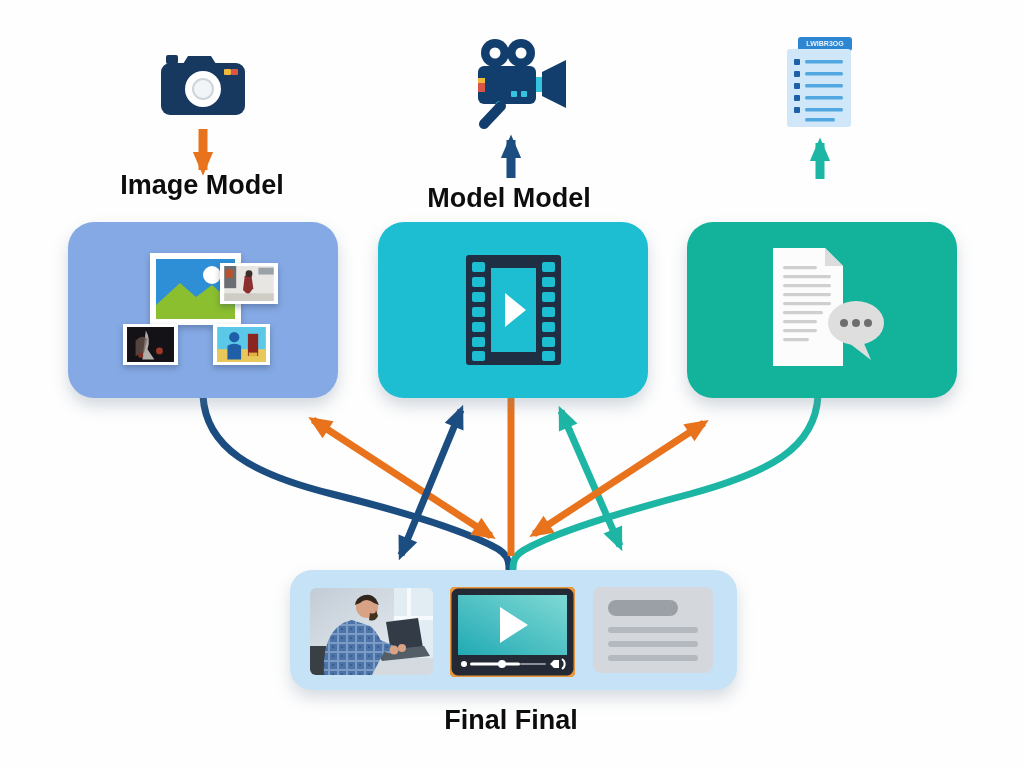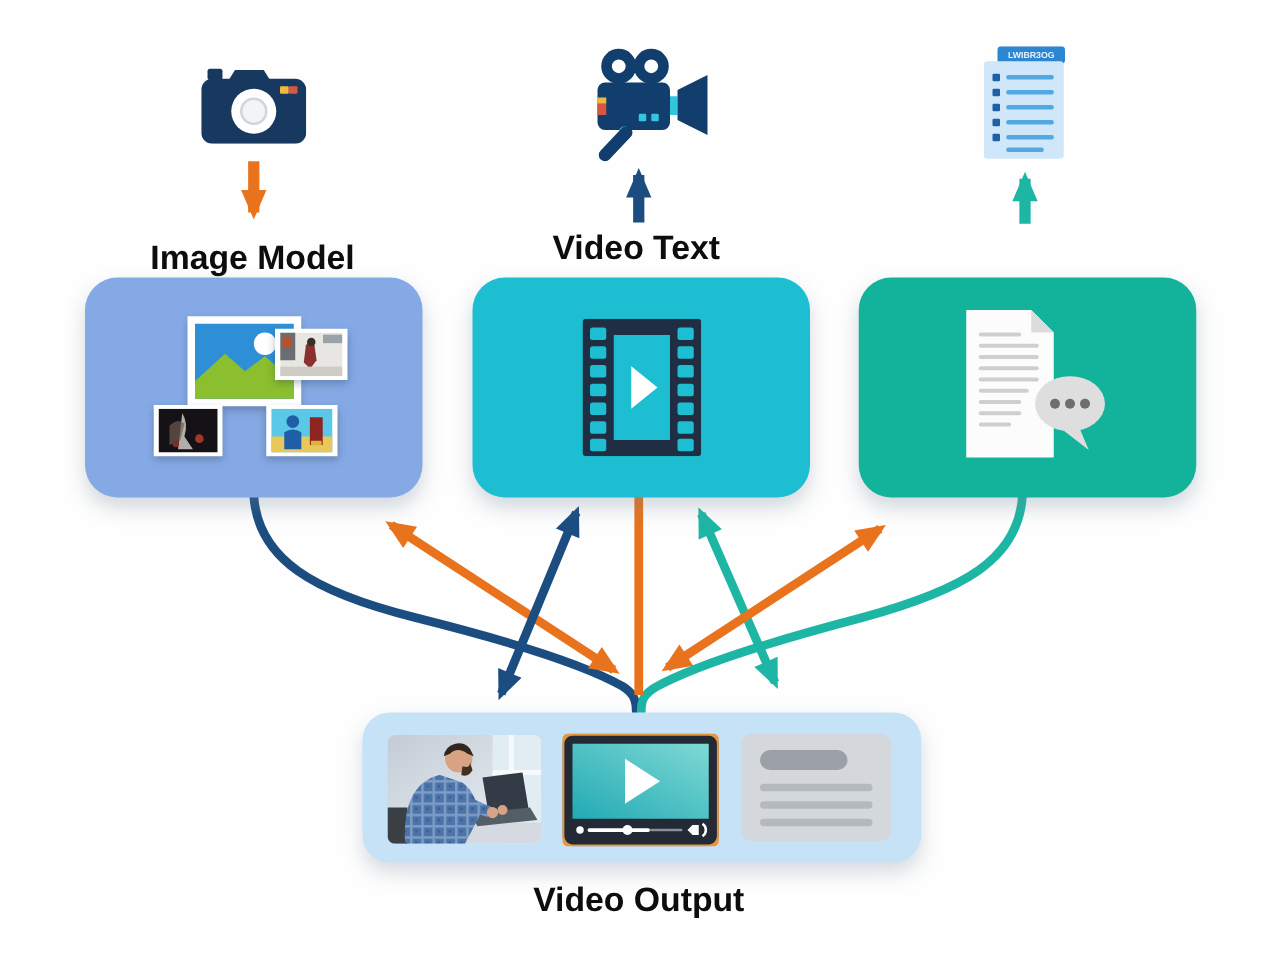--- a/index.html
+++ b/index.html
@@ -74,22 +74,22 @@
     <g fill="#52a9e2">
       <rect x="18" y="23" width="38" height="3.5" rx="1.5"></rect>
       <rect x="18" y="35" width="38" height="3.5" rx="1.5"></rect>
       <rect x="18" y="47" width="38" height="3.5" rx="1.5"></rect>
       <rect x="18" y="59" width="38" height="3.5" rx="1.5"></rect>
       <rect x="18" y="71" width="38" height="3.5" rx="1.5"></rect>
       <rect x="18" y="81" width="30" height="3.5" rx="1.5"></rect>
     </g>
   </svg>
 
-  <div class="model-label" style="left:62px;top:191px;width:280px">Image Model</div>
-  <div class="model-label" style="left:369px;top:183px;width:280px">Video Text</div>
+  <div class="model-label" style="left:62px;top:170px;width:280px">Image Model</div>
+  <div class="model-label" style="left:369px;top:183px;width:280px">Model Model</div>
 
   <svg class="abs" style="left:0;top:0" width="1024" height="768" viewBox="0 0 1024 768">
     <defs>
       <marker id="m-orange" viewBox="0 0 24 24" markerUnits="userSpaceOnUse" markerWidth="27" markerHeight="27" refX="18" refY="12" orient="auto-start-reverse">
         <path d="M2,3 L23,12 L2,21 Z" fill="#e8731c"></path>
       </marker>
       <marker id="m-navy" viewBox="0 0 24 24" markerUnits="userSpaceOnUse" markerWidth="27" markerHeight="27" refX="18" refY="12" orient="auto-start-reverse">
         <path d="M2,3 L23,12 L2,21 Z" fill="#1b4d80"></path>
       </marker>
       <marker id="m-teal" viewBox="0 0 24 24" markerUnits="userSpaceOnUse" markerWidth="27" markerHeight="27" refX="18" refY="12" orient="auto-start-reverse">
@@ -255,15 +255,15 @@
     </svg>
 
     <div class="snippet">
       <div class="pill"></div>
       <div class="ln" style="top:40px;width:90px"></div>
       <div class="ln" style="top:54px;width:90px"></div>
       <div class="ln" style="top:68px;width:90px"></div>
     </div>
   </div>
 
-  <div class="model-label" style="left:361px;top:705px;width:300px">Video Output</div>
+  <div class="model-label" style="left:361px;top:705px;width:300px">Final Final</div>
 
 </div>
 
 </body></html>

